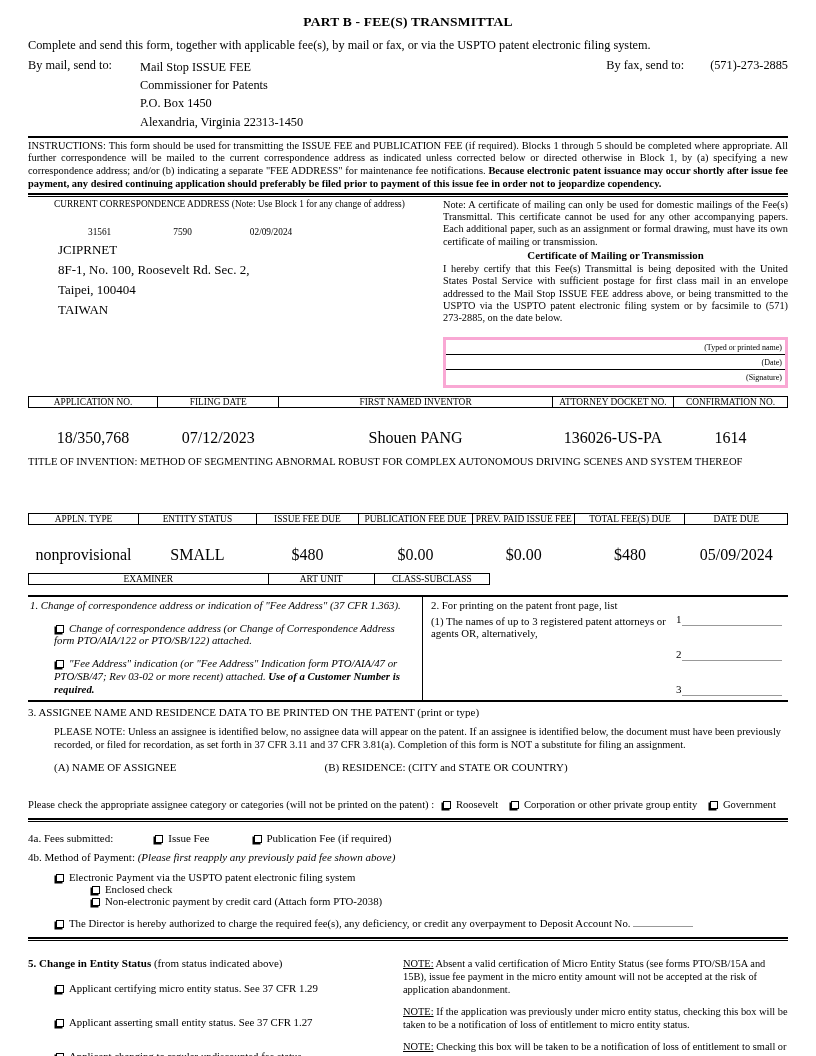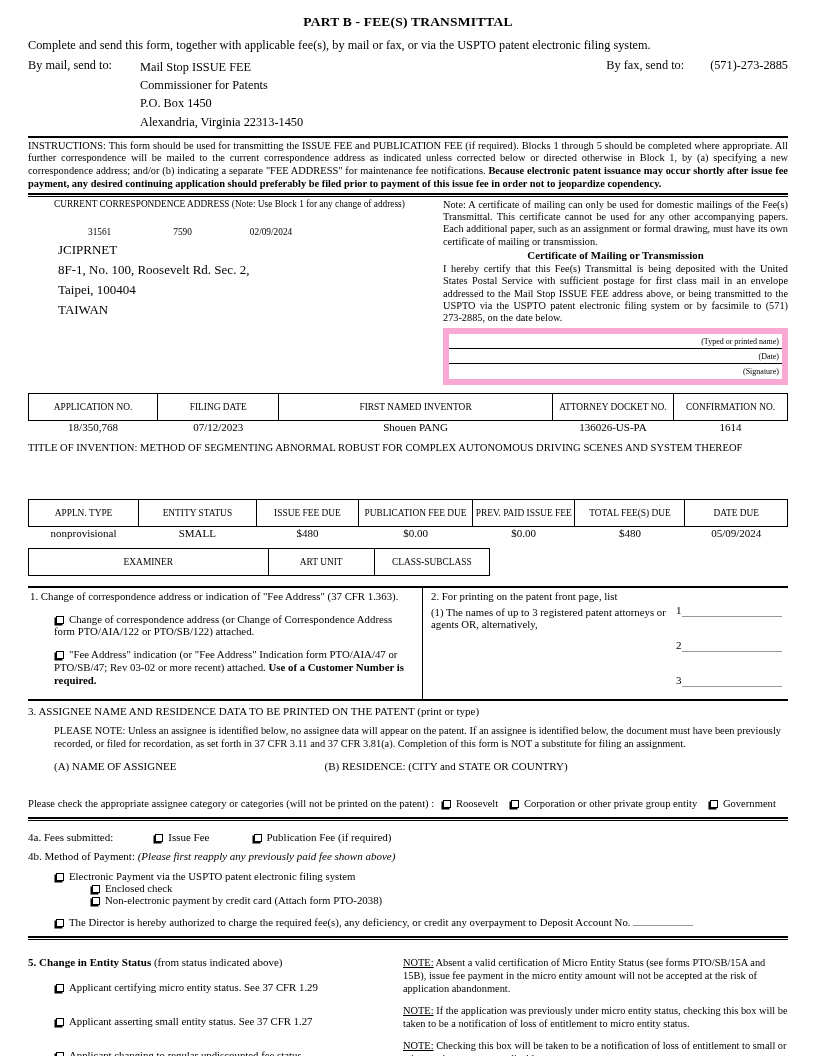--- a/index.html
+++ b/index.html
@@ -26,36 +26,36 @@
   .corr-label { font-size:9.3px; margin-left:26px; }
   .corr-nums { font-size:9.3px; margin-top:18px; margin-left:60px; display:flex; gap:0; }
   .corr-nums span:nth-child(2){ margin-left:62px; }
   .corr-nums span:nth-child(3){ margin-left:58px; }
   .corr-addr { font-size:13px; margin-left:30px; margin-top:3px; }
   .corr-addr div { line-height:1.55; }
   .cert-right { width:345px; font-size:10.3px; line-height:1.2; }
   .cert-note { text-align:justify; }
   .cert-title { font-weight:bold; text-align:center; font-size:10.8px; margin-top:1px; }
   .cert-body { text-align:justify; margin-top:1px; }
-  .cert-sig { border:6px solid #f9a8d4; margin-top:3px; }
+  .cert-sig { border:3px solid #f9a8d4; margin-top:12px; }
   .cert-sig-row { border-bottom:1px solid #000; height:15px; font-size:8px; text-align:right; padding:3px 3px 0 0; }
   .cert-sig-row:last-child { border-bottom:none; }
 
   table { border-collapse:collapse; width:100%; }
-  th.hd { border:1.5px solid #000; font-weight:normal; font-size:9.4px; text-align:center; padding:8px 2px; }
-  td.val { font-size:11px; text-align:center; padding-top:0; }
+  th.hd { border:1.5px solid #000; font-weight:normal; font-size:9.4px; text-align:center; padding:0 2px; }
+  td.val { font-size:16px; text-align:center; padding-top:21px; }
 
   .app-table { margin-top:8px; }
   .invention-title { font-size:10.6px; margin-top:9px; }
 
   .fee-table { margin-top:46px; }
   .exam-table { width:462px; margin-top:9px; }
 
   .b12 { display:flex; border-top:2px solid #000; border-bottom:2px solid #000; margin-top:10px; }
-  .b1 { width:395px; border-right:1.5px solid #000; padding:2px 8px 12px 2px; font-size:10.8px; line-height:1.2; }
+  .b1 { width:395px; border-right:1.5px solid #000; padding:2px 8px 4px 2px; font-size:10.8px; line-height:1.2;font-style:italic; }
   .b2 { flex:1; padding:2px 2px 4px 8px; font-size:10.8px; line-height:1.2; display:flex; }
   .b2-text { width:235px; }
   .b2-lines { flex:1; padding:14px 4px 0 10px; }
   .b2-line { display:flex; align-items:flex-end; margin-bottom:22px; font-size:11px; }
   .cb-opt { margin:10px 0 0 24px; }
   .cb { display:inline-block; width:8px; height:8px; border:1px solid #000; background:#fff; box-shadow:-1.5px 1.5px 0 #000; margin:0 5px 0 2px; vertical-align:-1px; }
   .blank { display:inline-block; border-bottom:1px solid #999; height:11px; }
 
   .b3-head { font-size:11px; margin-top:4px; }
   .b3-note { font-size:10.4px; line-height:1.25; margin:7px 0 0 26px; }

